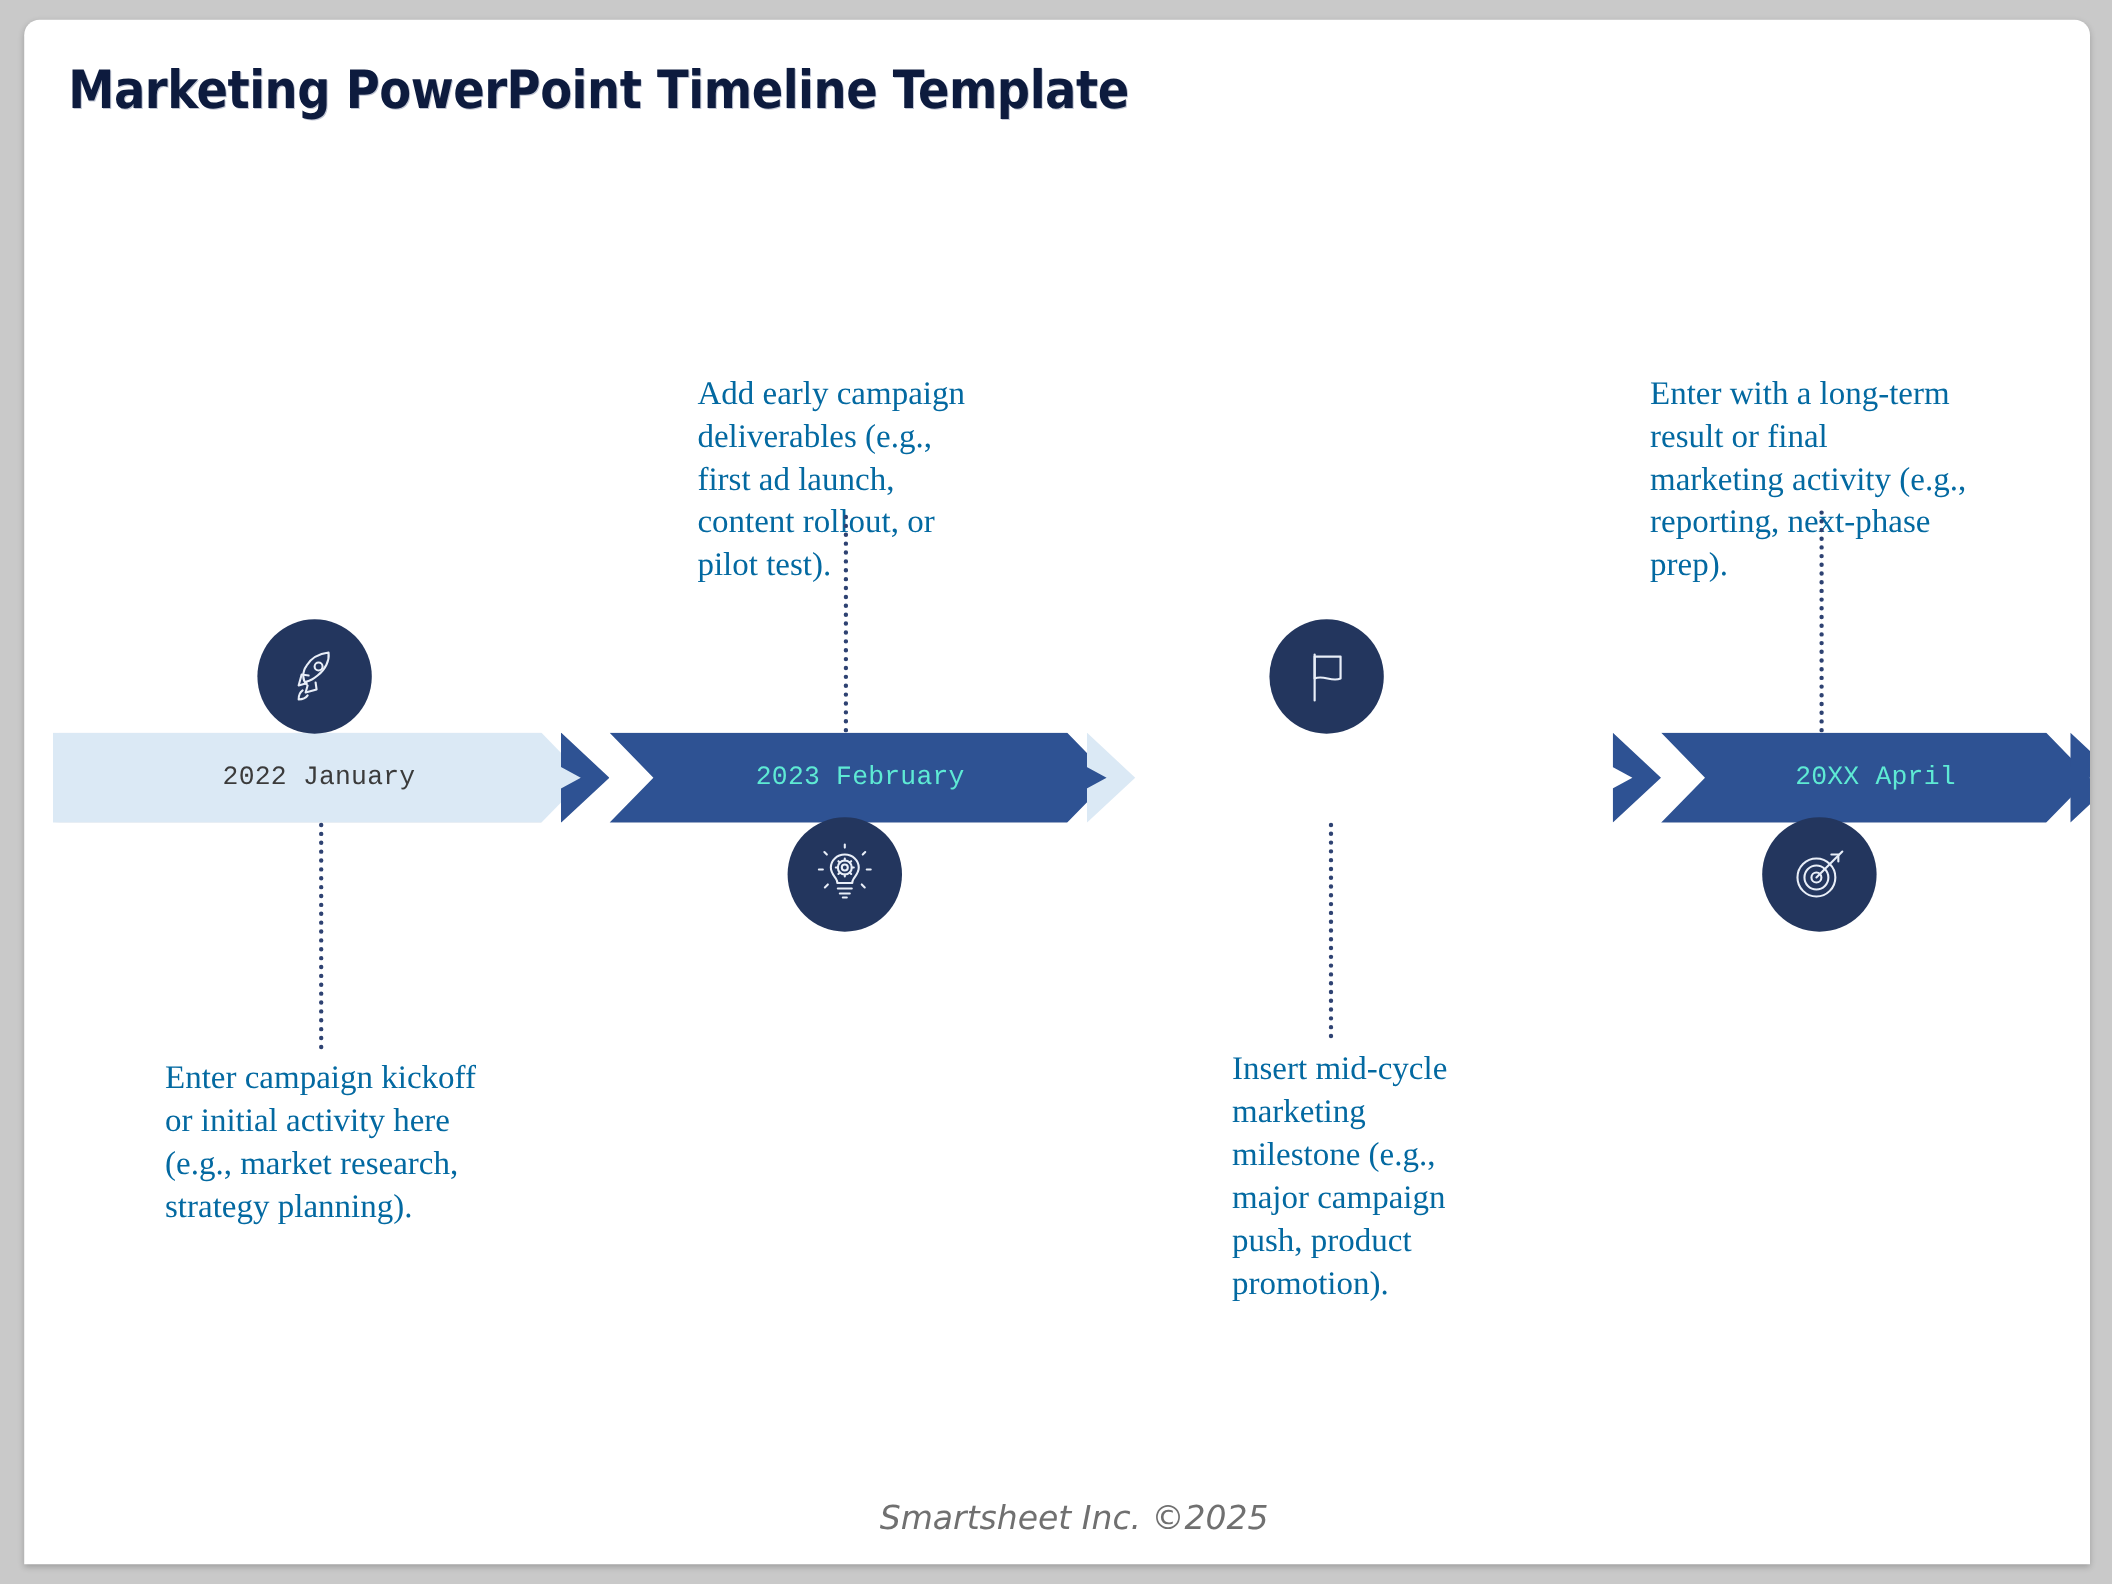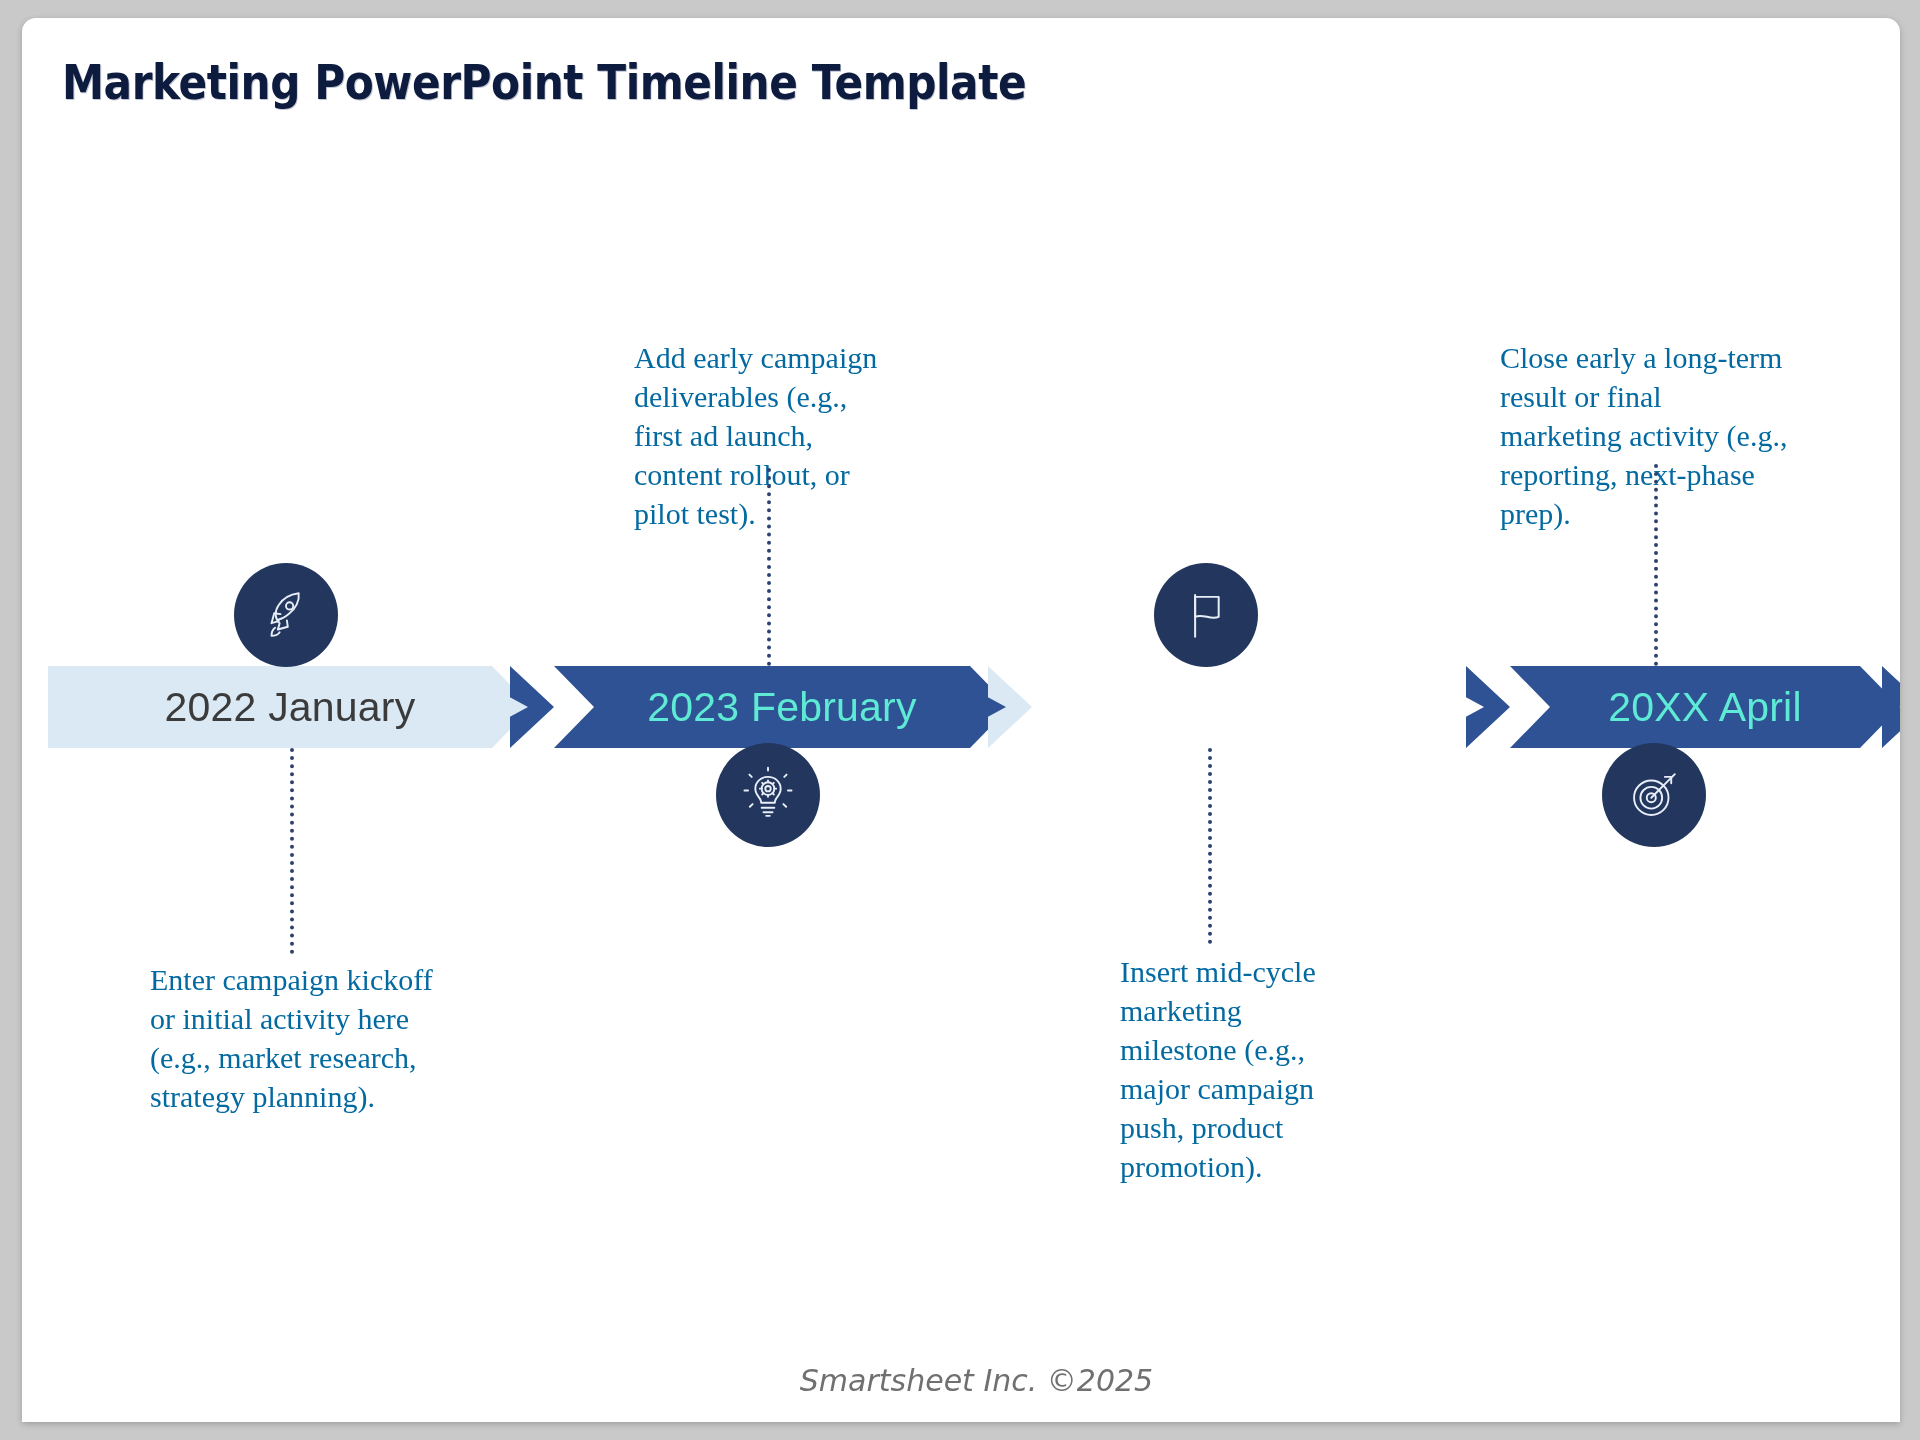--- a/index.html
+++ b/index.html
@@ -40,23 +40,23 @@
   }
   .seg {
     position: absolute;
     top: 0; height: 82px;
     display: flex;
     align-items: center;
     justify-content: center;
     filter: drop-shadow(3px 4px 3px rgba(80,80,90,0.40));
   }
   .seg .lbl {
-    font-size: 41px;
+    font-size: 24px;
     white-space: nowrap;
-    font-family: Liberation Sans, sans-serif;
+    font-family: Liberation Mono, monospace;
     letter-spacing: 0.2px;
     position: relative;
     z-index: 3;
   }
   .seg.light { background: #dbe9f5; color: #3b3b3b; }
   .seg.dark  { background: #2e5293; color: #5eead4; }
 
   
   .seg.head {
     clip-path: polygon(0 0, calc(100% - 40px) 0, 100% 50%, calc(100% - 40px) 100%, 0 100%);
@@ -180,20 +180,20 @@
       <circle cx="29" cy="35" r="12"></circle>
       <circle cx="29" cy="35" r="5"></circle>
       <path d="M29 35 50 14"></path>
       <path d="M44 12h7v7"></path>
       <path d="M51 13l4-4"></path>
     </svg>
   </div>
 
   <div class="cap" style="left:612px; top:320px; width:268px;">Add early campaign deliverables (e.g., first ad launch, content rollout, or pilot test).</div>
 
-  <div class="cap" style="left:1478px; top:320px; width:288px;">Close early a long-term result or final marketing activity (e.g., reporting, next-phase prep).</div>
+  <div class="cap" style="left:1478px; top:320px; width:288px;">Enter with a long-term result or final marketing activity (e.g., reporting, next-phase prep).</div>
 
   <div class="cap" style="left:128px; top:942px; width:290px;">Enter campaign kickoff or initial activity here (e.g., market research, strategy planning).</div>
 
   <div class="cap" style="left:1098px; top:934px; width:212px;">Insert mid-cycle marketing milestone (e.g., major campaign push, product promotion).</div>
 
   <div id="footer">Smartsheet Inc. ©2025</div>
 </div>
 
 </body></html>

